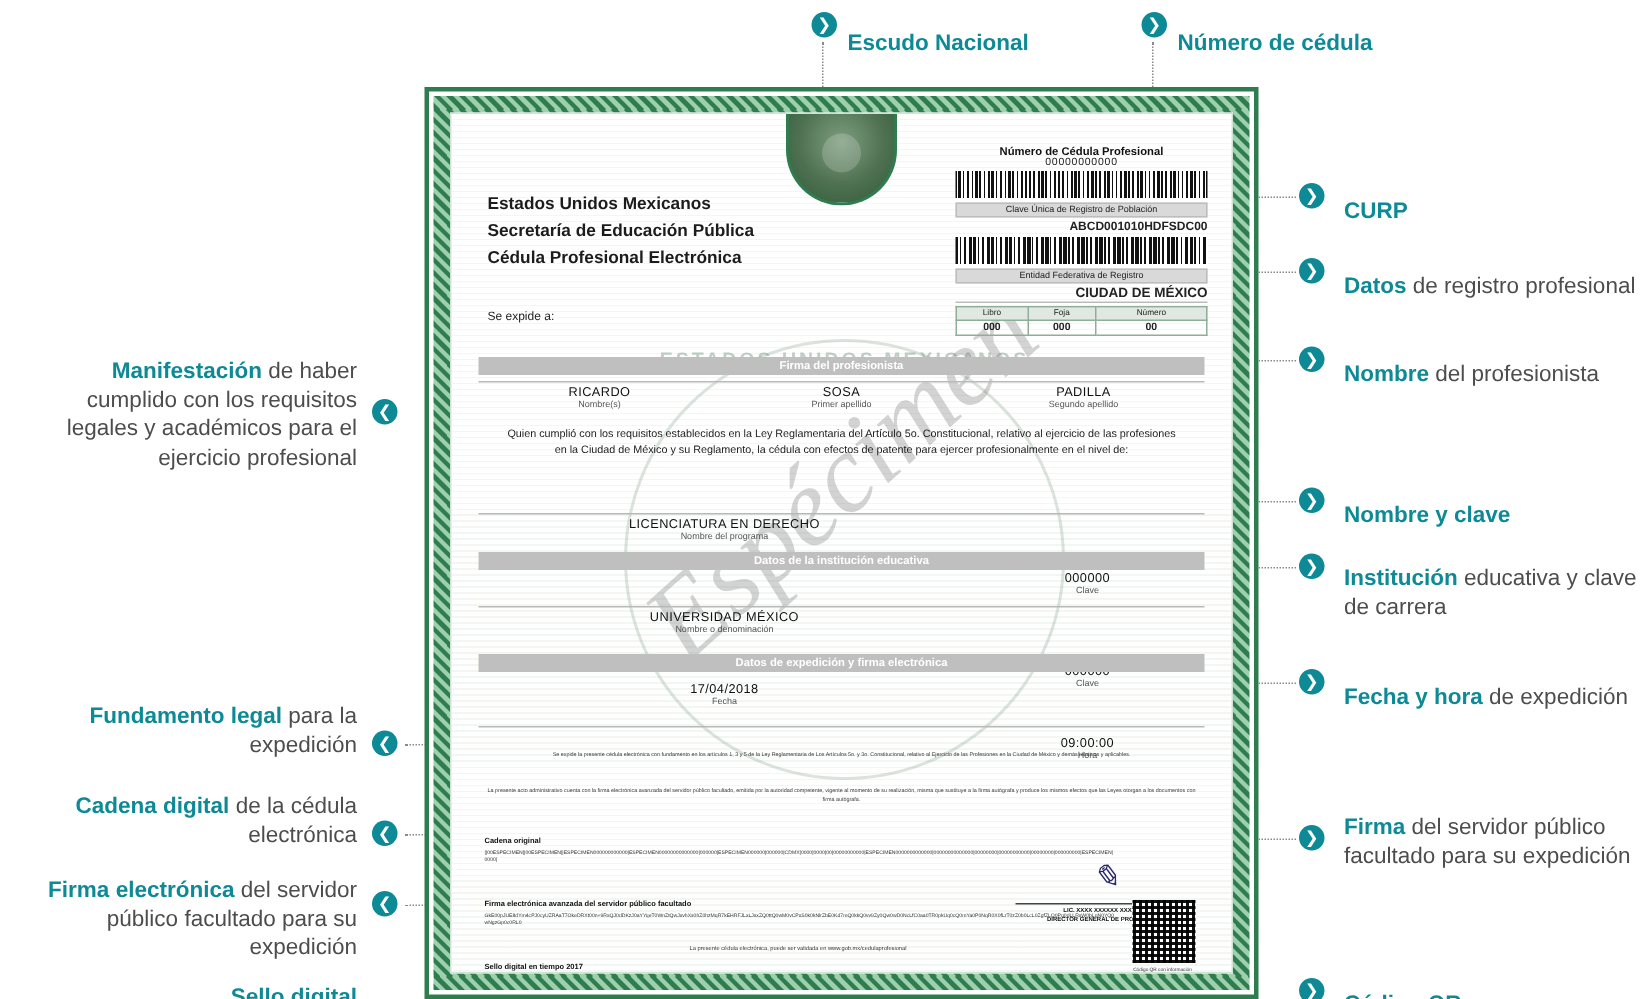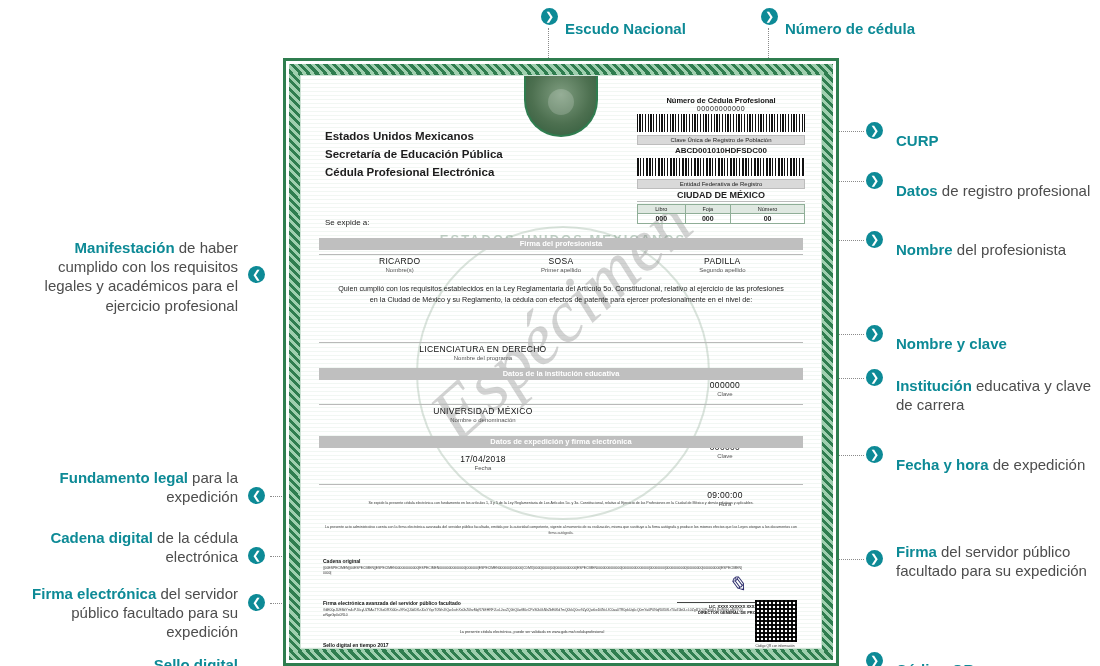--- a/index.html
+++ b/index.html
@@ -194,20 +194,21 @@
   .rt-bar-label {
     background: #d9d9d9;
     border: 1px solid #bdbdbd;
     font-size: 6px;
     padding: 1px 0;
   }
   .rt-value {
     font-size: 8px;
     font-weight: bold;
     padding: 1px 0;
+    text-align: right;
   }
   .rt-value.big {
     font-size: 9px;
     border-bottom: 1px solid #bbb;
   }
   .reg-table {
     width: 100%;
     border-collapse: collapse;
     margin-top: 2px;
   }
@@ -222,21 +223,21 @@
     font-size: 5.5px;
   }
   .reg-table td.val {
     font-weight: bold;
     font-size: 7px;
   }
 
   .se-expide {
     position: absolute;
     left: 24px;
-    top: 142px;
+    top: 130px;
     font-size: 8px;
     color: #222;
   }
 
   
   .sec-bar {
     position: absolute;
     left: 18px;
     right: 18px;
     height: 12px;

